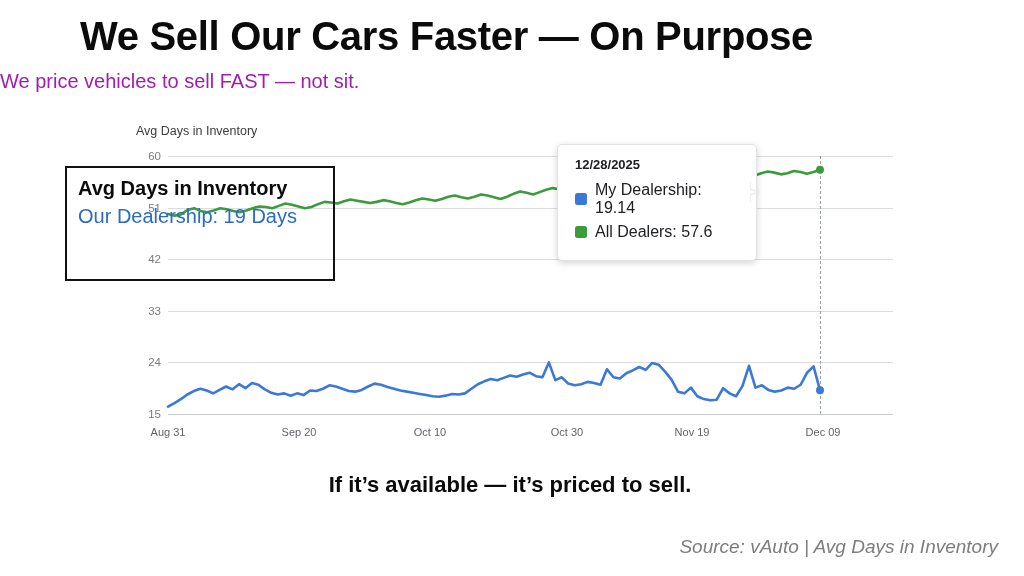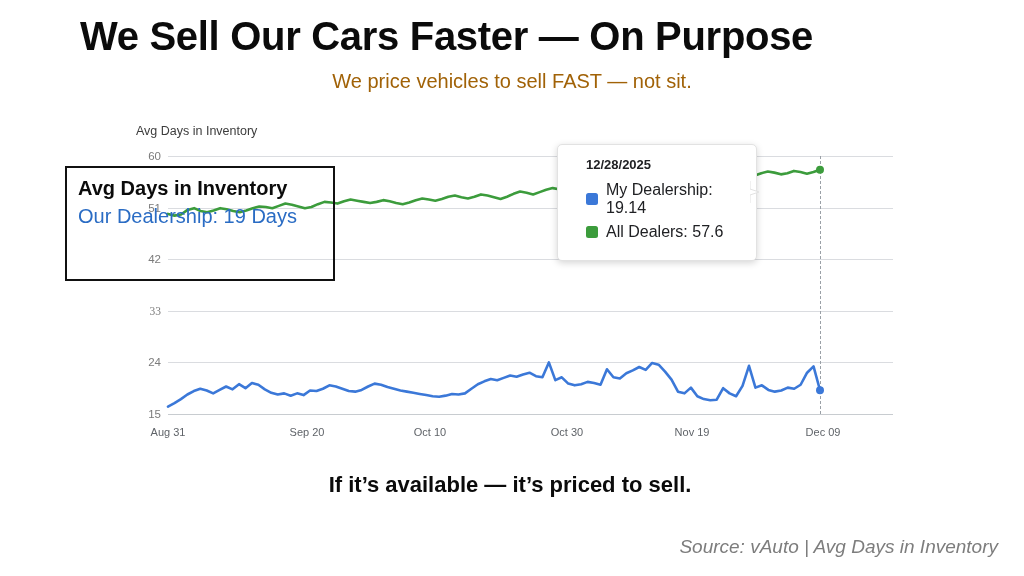--- a/index.html
+++ b/index.html
@@ -15,22 +15,22 @@
   
   .headline {
     position:absolute; left:0; top:14px; width:893px;
     text-align:center;
     font-size:40px; font-weight:bold; color:#0b0b0b;
     letter-spacing:-0.3px;
     white-space:nowrap;
   }
   .subhead {
     position:absolute; left:0; top:70px; width:1024px;
-    text-align:center;
-    font-size:20px; font-weight:400; color:#a16207;
+    text-align:left;
+    font-size:20px; font-weight:400; color:#a21caf;
   }
 
   
   .chart-wrap {
     position:absolute;
     left:120px; top:118px;
     width:790px; height:320px;
   }
   .chart-title {
     position:absolute; left:16px; top:6px;
@@ -86,21 +86,21 @@
 
   
   .tooltip {
     position:absolute;
     left:557px; top:144px;
     width:200px;
     background:#ffffff;
     border:1px solid #e2e2e2;
     border-radius:5px;
     box-shadow:0 2px 7px rgba(0,0,0,0.17);
-    padding:12px 14px 13px 28px;
+    padding:12px 14px 13px 17px;
   }
   .tt-date { font-size:13px; font-weight:bold; color:#202124; margin-bottom:9px; }
   .tt-row { display:flex; align-items:center; font-size:16px; color:#202124; margin-bottom:6px; }
   .tt-row:last-child { margin-bottom:0; }
   .tt-swatch { width:12px; height:12px; border-radius:2.5px; margin-right:8px; flex:0 0 auto; }
   .tt-arrow {
     position:absolute;
     right:-8px; top:36px;
     width:14px; height:22px;
   }
@@ -152,27 +152,27 @@
         <div class="gridline" style="top: 51.6px;"></div>
         <div class="gridline" style="top: 103.2px;"></div>
         <div class="gridline" style="top: 154.8px;"></div>
         <div class="gridline" style="top: 206.4px;"></div>
         <div class="axis-bottom" style="top: 258px;"></div>
       </div>
     <div id="yticks">
         <div class="ytick" style="top: 0px;">60</div>
         <div class="ytick" style="top: 51.6px;">51</div>
         <div class="ytick" style="top: 103.2px;">42</div>
-        <div class="ytick" style="top: 154.8px; font-family: Liberation Serif, serif;">33</div>
+        <div class="ytick" style="top: 154.8px;">33</div>
         <div class="ytick" style="top: 206.4px;">24</div>
         <div class="ytick" style="top: 258px;">15</div>
       </div>
     <div id="xticks">
         <div class="xtick" style="left: 0px; top: 270px;">Aug 31</div>
-        <div class="xtick" style="left: 131px; top: 270px; margin-left: 8px;">Sep 20</div>
+        <div class="xtick" style="left: 131px; top: 270px;">Sep 20</div>
         <div class="xtick" style="left: 262px; top: 270px;">Oct 10</div>
         <div class="xtick" style="left: 393px; top: 270px; padding-left: 12px;">Oct 30</div>
         <div class="xtick" style="left: 524px; top: 270px;">Nov 19</div>
         <div class="xtick" style="left: 655px; top: 270px;">Dec 09</div>
       </div>
     <div class="vdash" id="vdash" style="left: 652px;"></div>
     <svg class="series" id="series-svg" width="725" height="258">
         <polyline points="0.00,57.91 6.52,59.63 13.04,58.48 19.56,53.89 26.08,52.17 32.60,55.04 39.12,56.19 45.64,54.47 52.16,52.17 58.68,53.32 65.20,55.04 71.72,56.19 78.24,54.47 84.76,52.17 91.28,50.45 97.80,51.03 104.32,52.17 110.84,49.88 117.36,47.59 123.88,48.73 130.40,50.45 136.92,52.17 143.44,51.03 149.96,48.16 156.48,45.87 163.00,46.44 169.52,47.59 176.04,45.29 182.56,43.57 189.08,44.72 195.60,45.87 202.12,47.01 208.64,45.87 215.16,44.15 221.68,45.29 228.20,47.01 234.72,48.16 241.24,46.44 247.76,44.15 254.28,42.43 260.80,43.57 267.32,44.72 273.84,43.00 280.36,40.71 286.88,39.56 293.40,41.28 299.92,42.43 306.44,40.71 312.96,38.41 319.48,39.56 326.00,41.28 332.52,43.00 339.04,40.71 345.56,37.84 352.08,35.55 358.60,36.69 365.12,38.41 371.64,36.12 378.16,33.83 384.68,32.11 391.20,33.25 397.72,34.97 404.24,32.68 410.76,30.39 417.28,29.24 423.80,30.39 430.32,31.53 436.84,29.81 443.36,27.52 449.88,28.67 456.40,29.81 462.92,28.09 469.44,25.80 475.96,26.95 482.48,28.67 489.00,26.95 495.52,24.65 502.04,22.93 508.56,24.08 515.08,25.80 521.60,24.08 528.12,21.79 534.64,20.07 541.16,21.21 547.68,22.93 554.20,21.21 560.72,18.92 567.24,17.77 573.76,19.49 580.28,21.21 586.80,19.49 593.32,17.20 599.84,15.48 606.36,16.63 612.88,18.35 619.40,17.20 625.92,14.91 632.44,16.05 638.96,17.77 645.48,16.05 652.00,13.76" fill="none" stroke="#3c9c3c" stroke-width="2.6" stroke-linejoin="round" stroke-linecap="round"></polyline>
         <circle cx="652" cy="13.759999999999991" r="4" fill="#3c9c3c"></circle>
         <polyline points="0.00,250.55 6.46,247.11 12.91,243.09 19.37,238.51 25.82,235.07 32.28,232.77 38.73,234.49 45.19,237.36 51.64,233.92 58.10,230.48 64.55,233.35 71.01,228.19 77.47,232.20 83.92,227.04 90.38,228.76 96.83,233.35 103.29,236.79 109.74,238.51 116.20,237.36 122.65,239.65 129.11,237.36 135.56,239.08 142.02,234.49 148.48,235.07 154.93,232.77 161.39,229.33 167.84,230.48 174.30,232.77 180.75,235.07 187.21,235.64 193.66,233.92 200.12,230.48 206.57,227.61 213.03,228.76 219.49,231.05 225.94,232.77 232.40,234.49 238.85,235.64 245.31,236.79 251.76,237.93 258.22,239.08 264.67,240.23 271.13,240.80 277.58,239.65 284.04,237.93 290.50,238.51 296.95,237.36 303.41,232.77 309.86,228.19 316.32,225.32 322.77,223.03 329.23,224.17 335.68,221.88 342.14,219.59 348.59,220.73 355.05,218.44 361.50,216.72 367.96,220.16 374.42,221.31 380.87,206.40 387.33,224.17 393.78,221.31 400.24,227.61 406.69,229.33 413.15,228.19 419.60,225.89 426.06,227.04 432.51,228.76 438.97,213.28 445.43,221.31 451.88,222.45 458.34,217.29 464.79,214.43 471.25,210.99 477.70,213.85 484.16,206.97 490.61,208.69 497.07,215.57 503.52,223.60 509.98,235.64 516.44,237.36 522.89,231.63 529.35,240.23 535.80,243.09 542.26,244.24 548.71,243.67 555.17,232.20 561.62,237.36 568.08,240.23 574.53,229.91 580.99,209.84 587.45,231.63 593.90,229.33 600.36,233.92 606.81,235.64 613.27,234.49 619.72,231.63 626.18,232.77 632.63,228.76 639.09,216.72 645.54,210.41 652.00,234.26" fill="none" stroke="#3b78d8" stroke-width="2.6" stroke-linejoin="round" stroke-linecap="round"></polyline>

